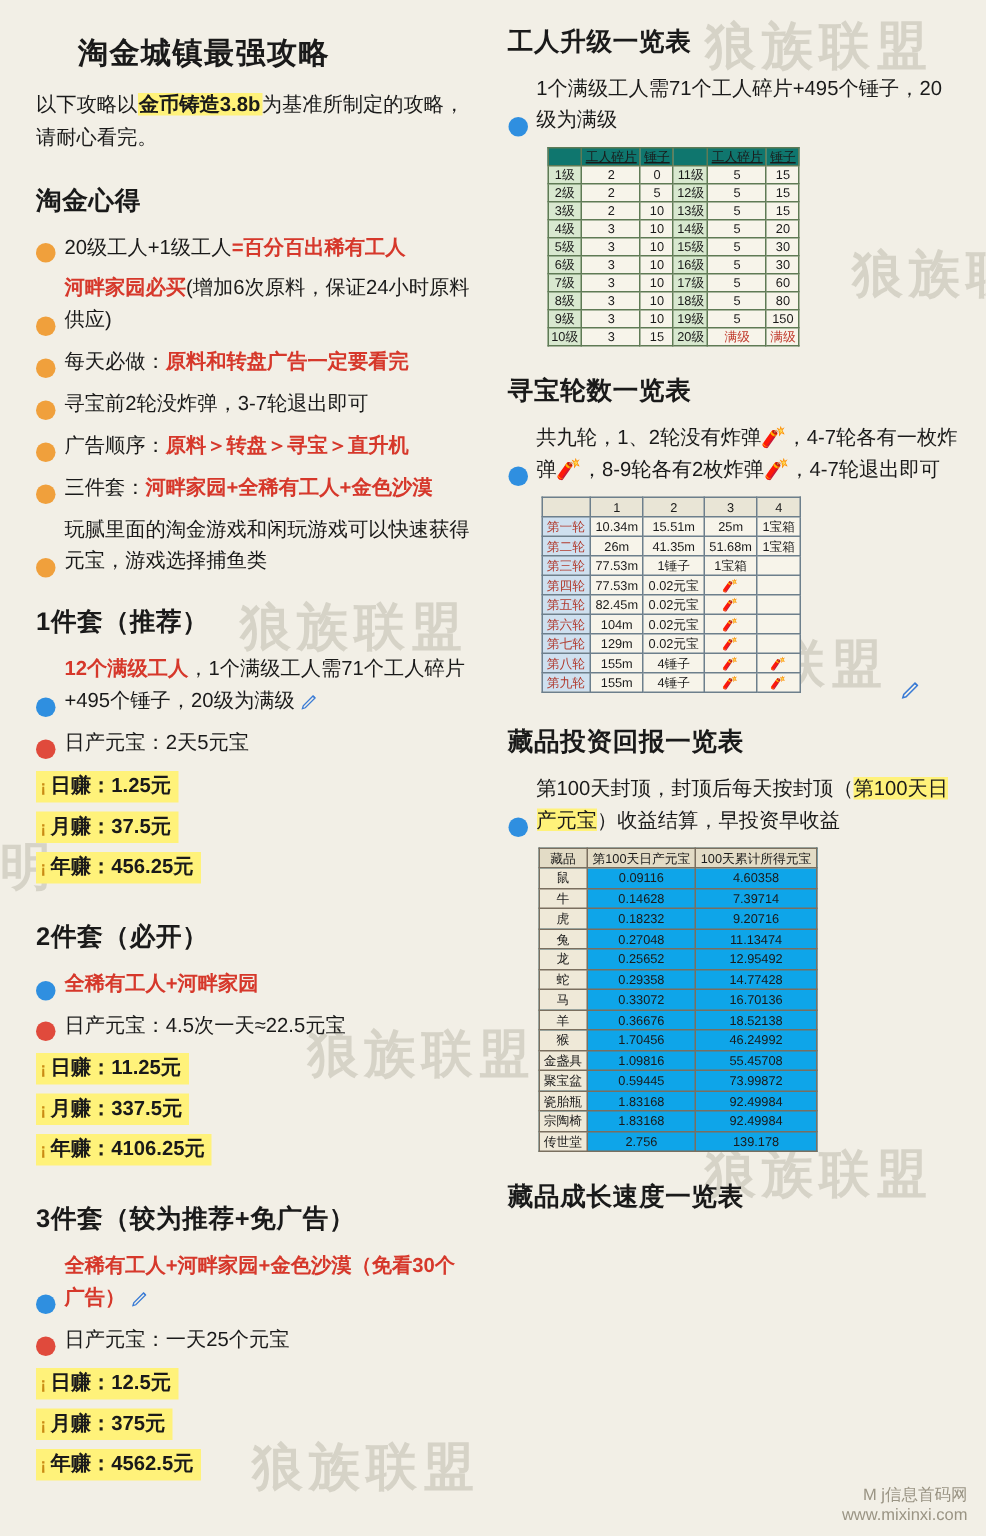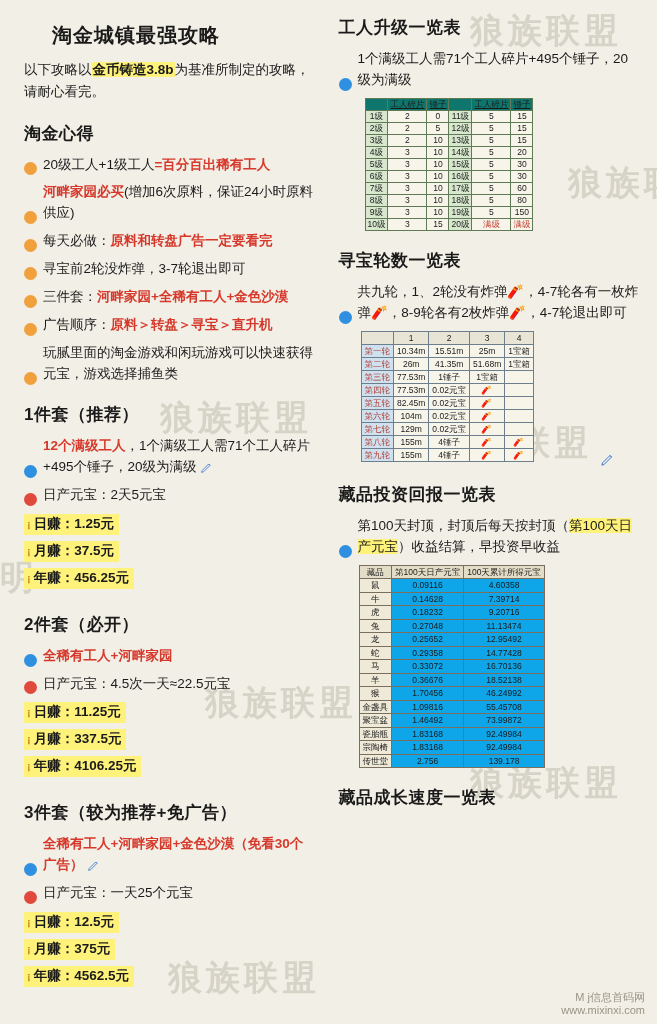--- a/index.html
+++ b/index.html
@@ -215,25 +215,25 @@
     <div class="bullet-row">
       <span class="dot orange"></span>
       <span class="btxt">每天必做：<span class="red">原料和转盘广告一定要看完</span></span>
     </div>
     <div class="bullet-row">
       <span class="dot orange"></span>
       <span class="btxt">寻宝前2轮没炸弹，3-7轮退出即可</span>
     </div>
     <div class="bullet-row">
       <span class="dot orange"></span>
+      <span class="btxt">广告顺序：<span class="red">原料＞转盘＞寻宝＞直升机</span></span>
+    </div>
+    <div class="bullet-row">
+      <span class="dot orange"></span>
       <span class="btxt">三件套：<span class="red">河畔家园+全稀有工人+金色沙漠</span></span>
-    </div>
-    <div class="bullet-row">
-      <span class="dot orange"></span>
-      <span class="btxt">广告顺序：<span class="red">原料＞转盘＞寻宝＞直升机</span></span>
     </div>
     <div class="bullet-row">
       <span class="dot orange"></span>
       <span class="btxt">玩腻里面的淘金游戏和闲玩游戏可以快速获得元宝，游戏选择捕鱼类</span>
     </div>
 
     <h2 class="sect">1件套（推荐）</h2>
 
     <div class="bullet-row">
       <span class="dot blue"></span>
@@ -538,21 +538,21 @@
             <td>1.70456</td>
             <td>46.24992</td>
           </tr>
         <tr>
             <td class="nm">金盏具</td>
             <td>1.09816</td>
             <td>55.45708</td>
           </tr>
         <tr>
             <td class="nm">聚宝盆</td>
-            <td>1.46492</td>
+            <td>0.59445</td>
             <td>73.99872</td>
           </tr>
         <tr>
             <td class="nm">瓷胎瓶</td>
             <td>1.83168</td>
             <td>92.49984</td>
           </tr>
         <tr>
             <td class="nm">宗陶椅</td>
             <td>1.83168</td>

